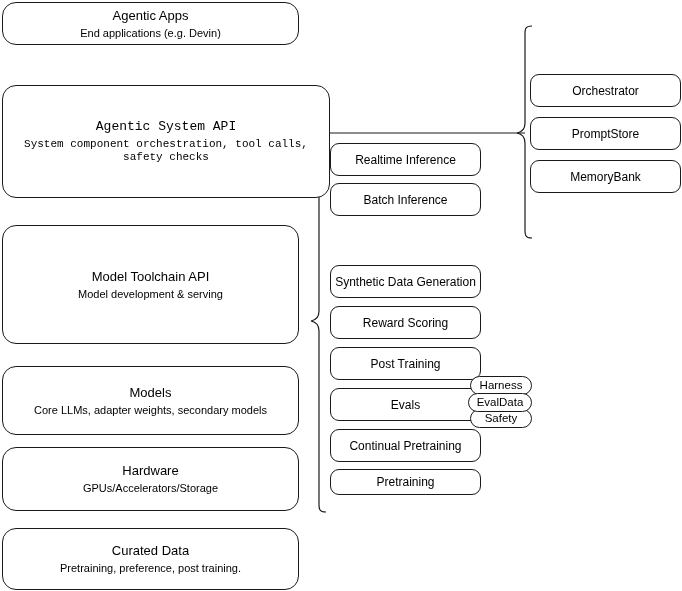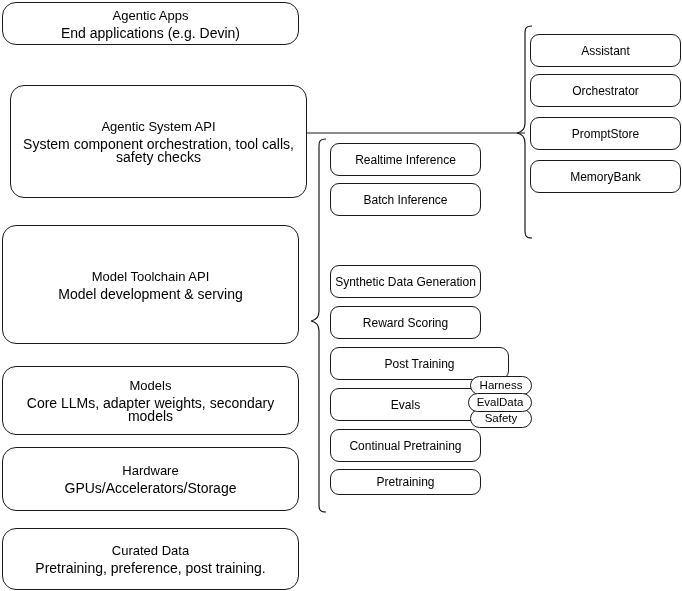--- a/index.html
+++ b/index.html
@@ -32,21 +32,21 @@
   
   .layer {
     border-radius: 14px;
   }
   .layer .title {
     font-size: 13px;
     line-height: 16px;
     color: #000;
   }
   .layer .subtitle {
-    font-size: 14px;
+    font-size: 11px;
     line-height: 13px;
     color: #000;
     margin-top: 3px;
   }
   
   .cap {
     border-radius: 9px;
     font-size: 12px;
     line-height: 14px;
   }
@@ -101,21 +101,21 @@
                L 319 502
                C 319 507, 318 512, 326 512"></path>
     </g>
   </svg>
 
   <div class="node layer" style="left:2px; top:2px; width:297px; height:43px;">
     <div class="title">Agentic Apps</div>
     <div class="subtitle">End applications (e.g. Devin)</div>
   </div>
 
-  <div class="node layer" style="left:10px; top:85px; width:297px; height:113px;">
+  <div class="node layer" style="left:2px; top:85px; width:328px; height:113px;font-family:Liberation Mono, monospace;">
     <div class="title">Agentic System API</div>
     <div class="subtitle">System component orchestration, tool calls, safety checks</div>
   </div>
 
   <div class="node layer" style="left:2px; top:225px; width:297px; height:119px;text-align:center;">
     <div class="title">Model Toolchain API</div>
     <div class="subtitle">Model development &amp; serving</div>
   </div>
 
   <div class="node layer" style="left:2px; top:366px; width:297px; height:69px;">
@@ -138,21 +138,21 @@
   </div>
   <div class="node cap" style="left:330px; top:183px; width:151px; height:33px;">
     <span>Batch Inference</span>
   </div>
   <div class="node cap" style="left:330px; top:265px; width:151px; height:33px;">
     <span>Synthetic Data Generation</span>
   </div>
   <div class="node cap" style="left:330px; top:306px; width:151px; height:33px;">
     <span>Reward Scoring</span>
   </div>
-  <div class="node cap" style="left:330px; top:347px; width:179px; height:33px;">
+  <div class="node cap" style="left:330px; top:347px; width:151px; height:33px;">
     <span>Post Training</span>
   </div>
   <div class="node cap" style="left:330px; top:388px; width:151px; height:33px;">
     <span>Evals</span>
   </div>
   <div class="node cap" style="left:330px; top:429px; width:151px; height:33px;">
     <span>Continual Pretraining</span>
   </div>
   <div class="node cap" style="left:330px; top:469px; width:151px; height:26px;">
     <span>Pretraining</span>
@@ -161,23 +161,20 @@
   <div class="node pill" style="left:470px; top:376px; width:62px; height:19px; z-index:3;">
     <span>Harness</span>
   </div>
   <div class="node pill" style="left:468px; top:393px; width:64px; height:19px; z-index:4;">
     <span>EvalData</span>
   </div>
   <div class="node pill" style="left:470px; top:409px; width:62px; height:19px; z-index:3;">
     <span>Safety</span>
   </div>
 
-  <div class="node cap" style="left:530px; top:34px; width:151px; height:33px;">
-    <span>Assistant</span>
-  </div>
   <div class="node cap" style="left:530px; top:74px; width:151px; height:33px;">
     <span>Orchestrator</span>
   </div>
   <div class="node cap" style="left:530px; top:117px; width:151px; height:33px;">
     <span>PromptStore</span>
   </div>
   <div class="node cap" style="left:530px; top:160px; width:151px; height:33px;">
     <span>MemoryBank</span>
   </div>
 

